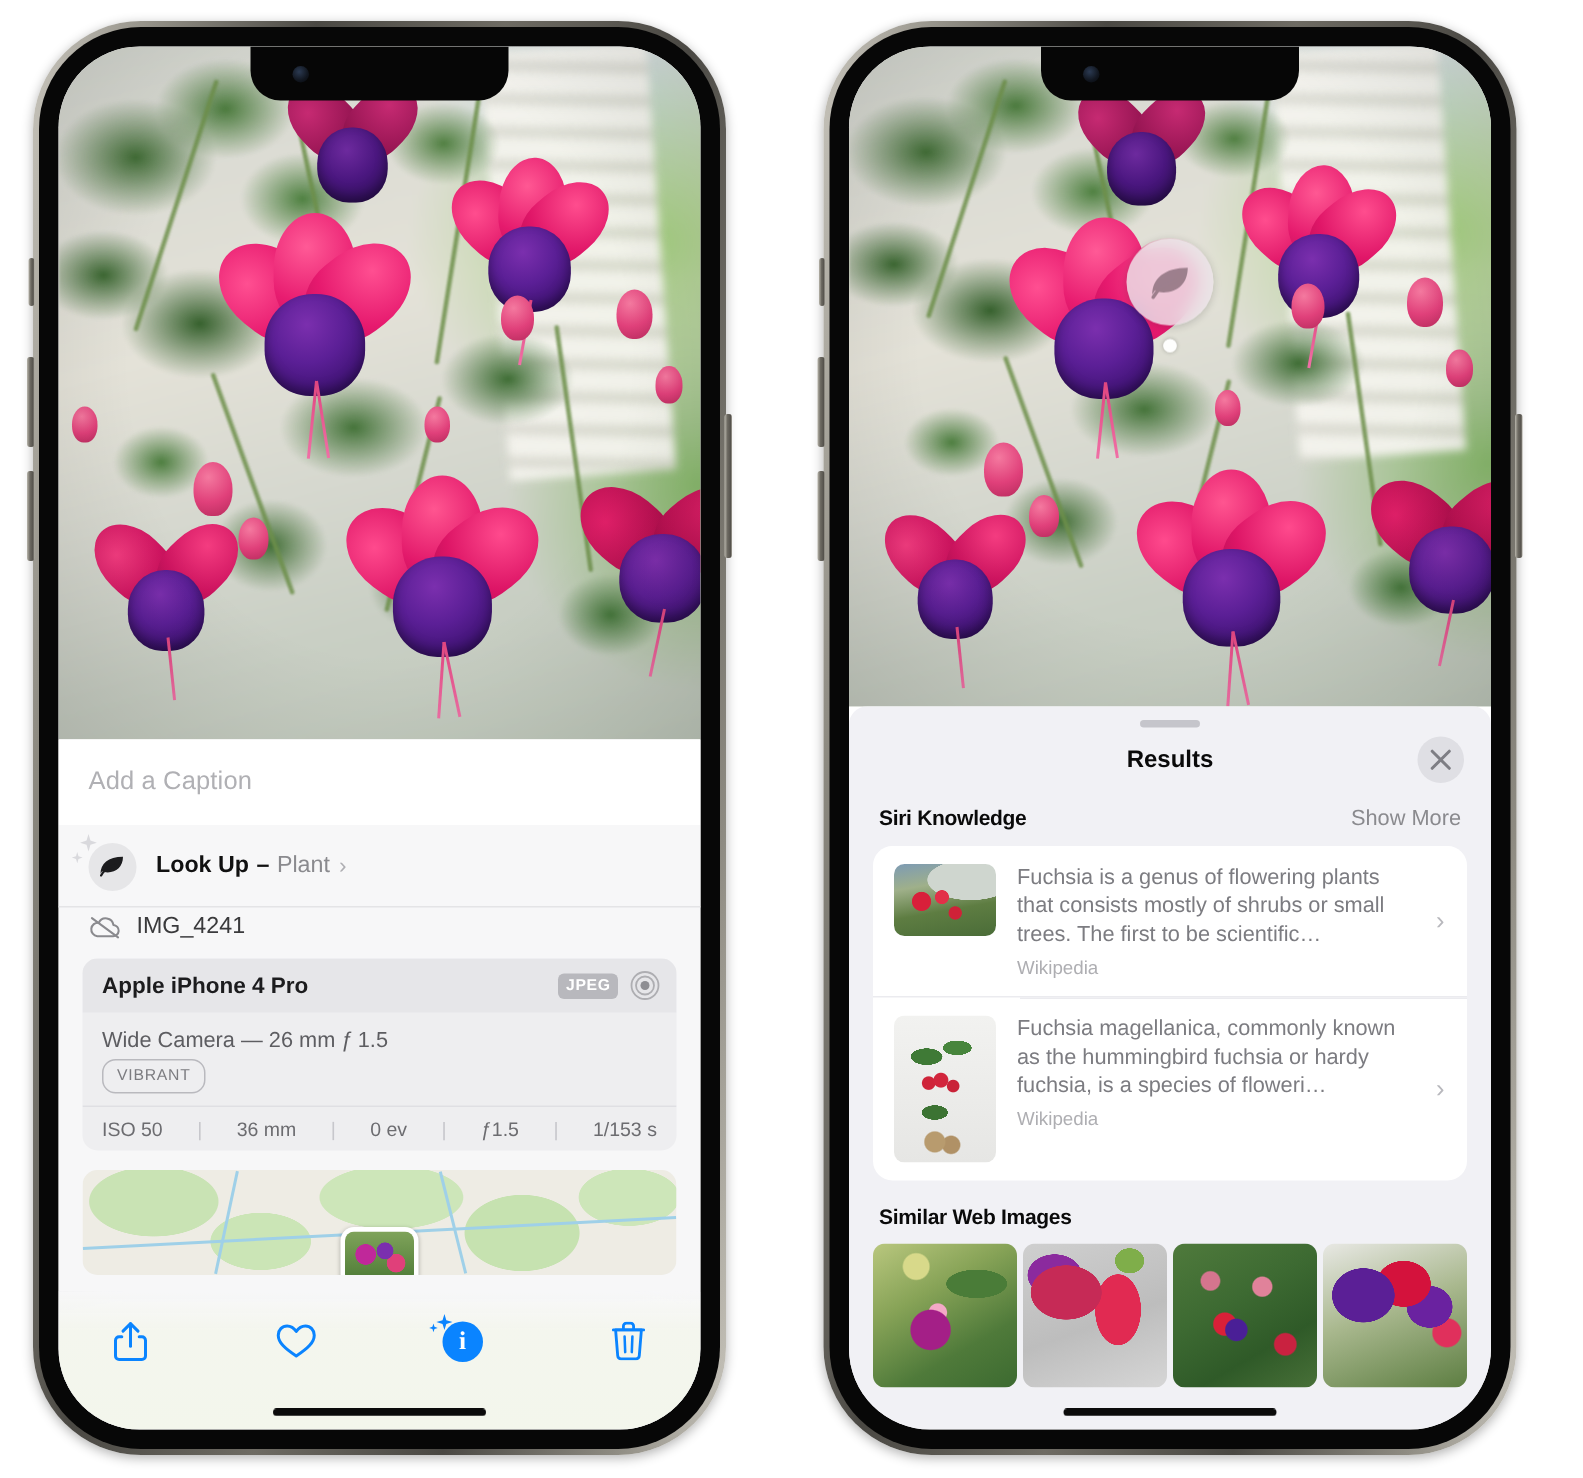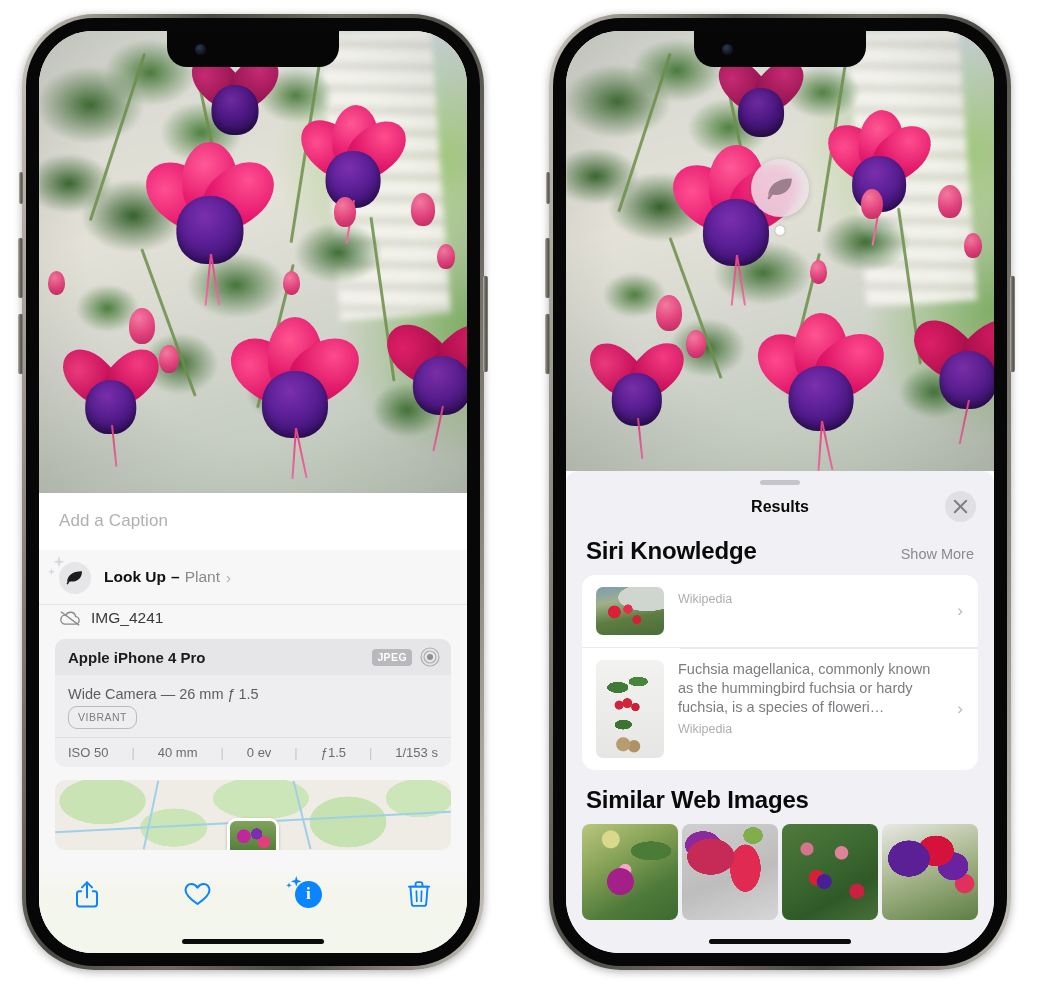--- a/index.html
+++ b/index.html
@@ -269,21 +269,21 @@
   .res-title { font-size: 16px; font-weight: 700; color: #0a0a0a; }
   .res-close {
     position: absolute; right: 18px; top: 6px;
     width: 31px; height: 31px; border-radius: 50%;
     background: #dfdfe4; display: flex; align-items: center; justify-content: center;
   }
   .sec-head {
     display: flex; align-items: baseline; justify-content: space-between;
     padding: 8px 20px 10px 20px;
   }
-  .sec-title { font-size: 24px; font-weight: 700; color: #0a0a0a; letter-spacing: -.2px; }
+  .sec-title { font-size: 14px; font-weight: 700; color: #0a0a0a; letter-spacing: -.2px; }
   .sec-more { font-size: 14.5px; color: #8a8a8e; }
   .know-card { margin: 0 16px; background: #fff; border-radius: 13px; overflow: hidden; }
   .know-row { display: flex; align-items: flex-start; gap: 14px; padding: 12px 14px 12px 14px; position: relative; }
   .know-row + .know-row { border-top: 1px solid #ebebef; margin-left: 0; }
   .know-row .divider { position: absolute; left: 98px; right: 0; top: 0; height: 1px; background: #ebebef; }
   .k-thumb { width: 68px; flex: none; border-radius: 7px; overflow: hidden; }
   .k-thumb.t1 {
     height: 48px;
     background:
       radial-gradient(circle at 27% 52%, #d8203a 0 11%, rgba(216,32,58,0) 12%),
@@ -479,21 +479,21 @@
           </div>
           <div class="exif-body">
             <div class="exif-line">Wide Camera — 26 mm ƒ 1.5</div>
             <div class="exif-line exif-line2">
               <span class="chip-vibrant">VIBRANT</span>
             </div>
           </div>
           <div class="exif-foot">
             <span class="v">ISO 50</span>
             <span class="sep">|</span>
-            <span class="v">40 mm</span>
+            <span class="v">36 mm</span>
             <span class="sep">|</span>
             <span class="v">0 ev</span>
             <span class="sep">|</span>
             <span class="v">ƒ1.5</span>
             <span class="sep">|</span>
             <span class="v">1/153 s</span>
           </div>
         </div>
 
         <div class="map-card">
@@ -645,20 +645,21 @@
 
         <div class="sec-head">
           <div class="sec-title">Siri Knowledge</div>
           <div class="sec-more">Show More</div>
         </div>
 
         <div class="know-card">
           <div class="know-row">
             <div class="k-thumb t1"></div>
             <div class="k-text">
+              <div class="k-desc">Fuchsia is a genus of flowering plants that consists mostly of shrubs or small trees. The first to be scientific…</div>
               <div class="k-src">Wikipedia</div>
             </div>
             <div class="k-chev">›</div>
           </div>
           <div class="know-row">
             <div class="divider"></div>
             <div class="k-thumb t2"></div>
             <div class="k-text">
               <div class="k-desc">Fuchsia magellanica, commonly known as the hummingbird fuchsia or hardy fuchsia, is a species of floweri…</div>
               <div class="k-src">Wikipedia</div>

